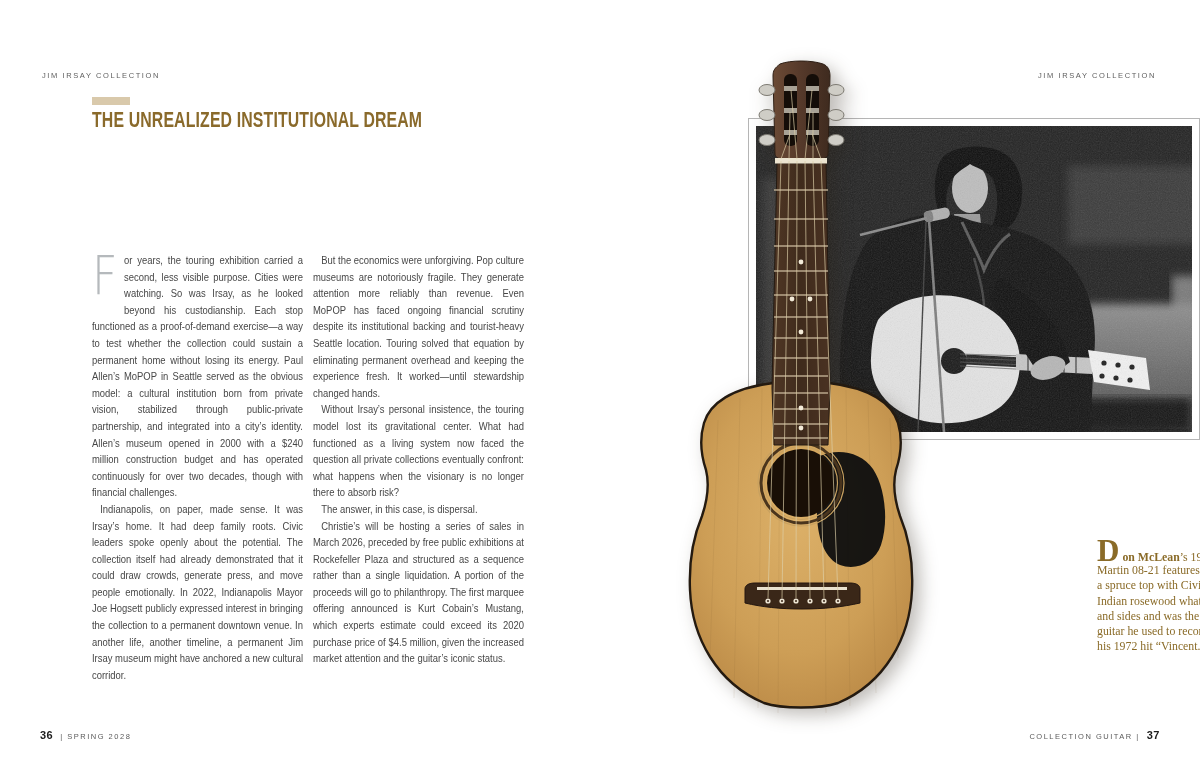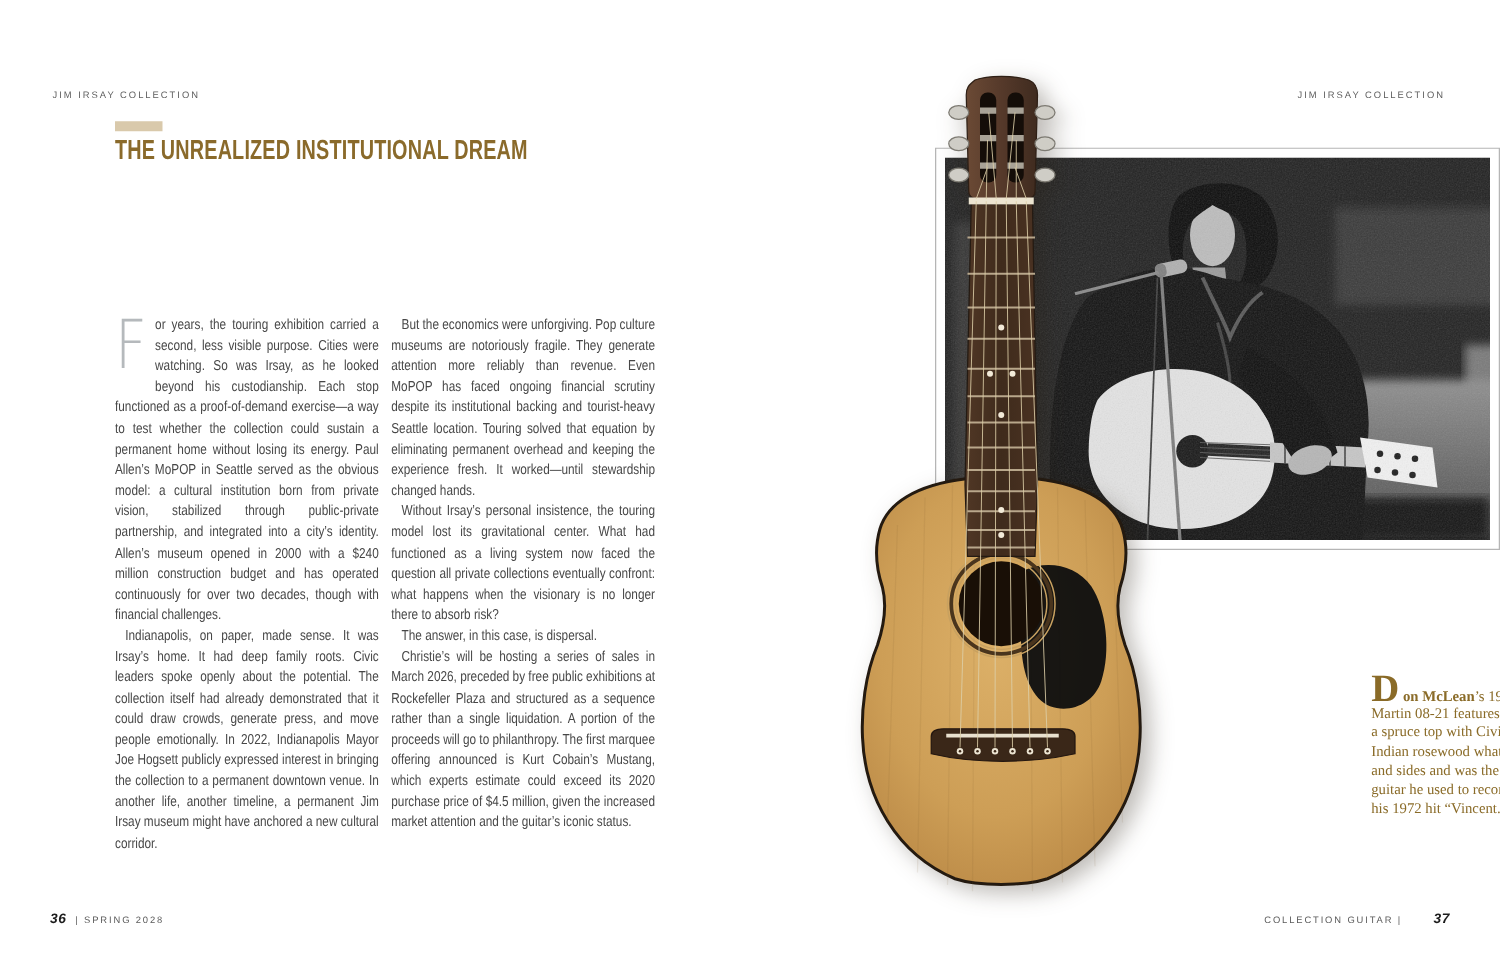--- a/index.html
+++ b/index.html
@@ -48,23 +48,23 @@
   }
   .caption .cap-line{height:22px;line-height:22px;margin-bottom:1px;white-space:nowrap;}
   .caption .cap{font-size:31px;font-weight:700;margin-right:3px;vertical-align:baseline;}
   .caption .bold{font-weight:700;}
   .caption .cline{white-space:nowrap;}
 
   
   .folio{font-size:7.5px;letter-spacing:1.5px;color:#5a5a5a;white-space:nowrap;top:729px;}
   .folio-left{left:40px;}
   .folio-right{right:40px;text-align:right;}
-  .folio .pgnum{font-size:11px;font-weight:700;color:#1c1c1c;letter-spacing:.5px;font-style:italic;}
+  .folio .pgnum{font-size:11px;font-weight:700;color:#1c1c1c;letter-spacing:.5px;}
   .folio-left .pgnum{margin-right:7px;}
-  .folio-right .pgnum{margin-left:25px;}
+  .folio-right .pgnum{margin-left:7px;}
 </style>
 </head>
 <body>
 
 <div class="abs runhead runhead-left">JIM IRSAY COLLECTION</div>
 <div class="abs runhead runhead-right">JIM IRSAY COLLECTION</div>
 
 <div class="abs kicker-bar"></div>
 <h1 class="abs title" style="margin:0">THE UNREALIZED INSTITUTIONAL DREAM</h1>
 

